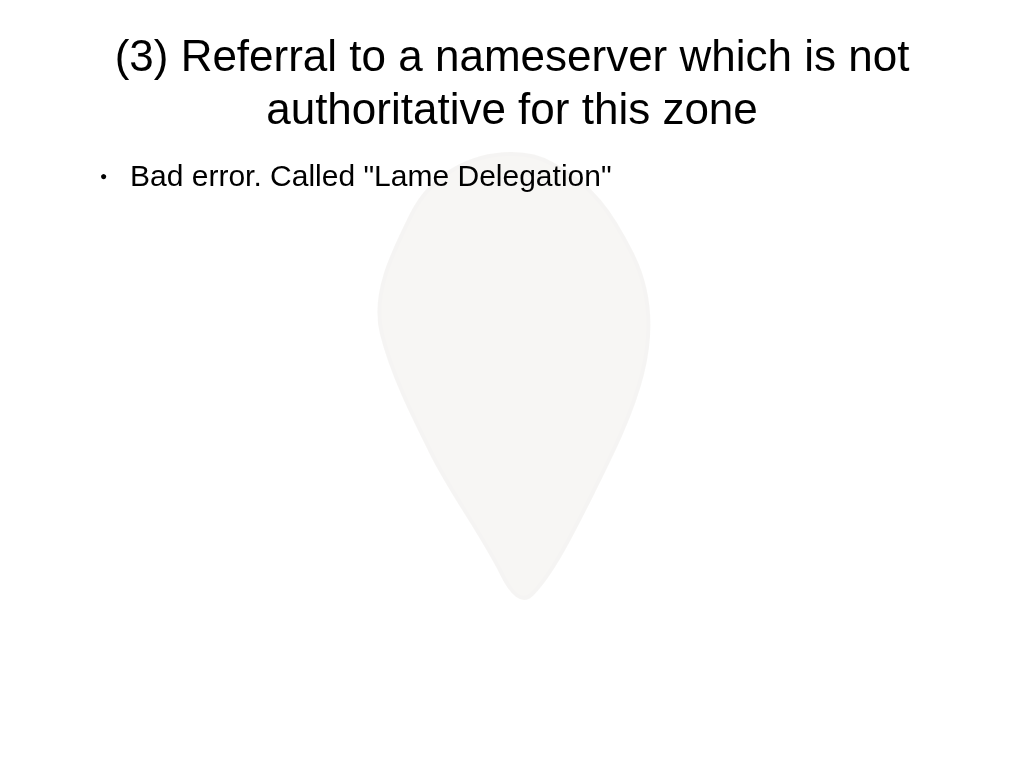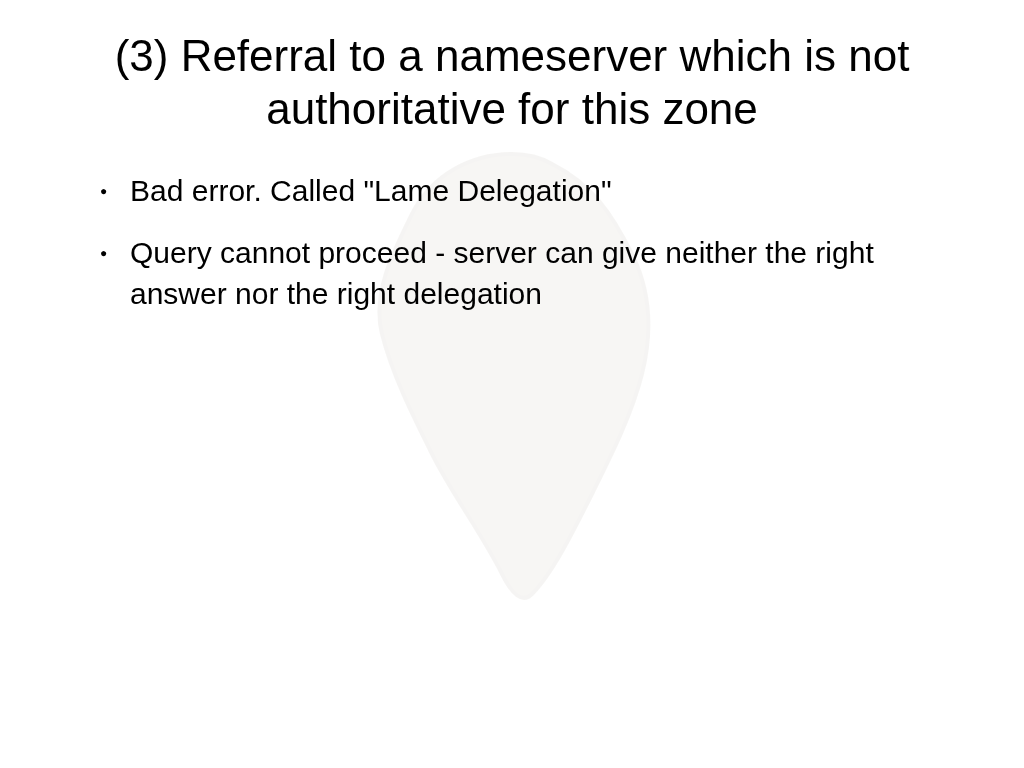--- a/index.html
+++ b/index.html
@@ -34,21 +34,21 @@
     .content {
       position: relative;
       z-index: 1;
       padding: 30px 60px 40px 60px;
     }
     .slide-title {
       font-size: 44px;
       font-weight: normal;
       text-align: center;
       line-height: 1.2;
-      margin-bottom: 35px;
+      margin-bottom: 20px;
       padding: 0 20px;
     }
     .bullet-list {
       list-style: none;
       padding-left: 40px;
     }
     .bullet-item {
       position: relative;
       font-size: 30px;
       line-height: 1.35;
@@ -79,15 +79,14 @@
              C 170 100, 170 80, 160 60
              C 150 40, 140 25, 120 15
              C 115 12, 108 10, 100 10 Z" fill="#8b7355" stroke="#6b5a42" stroke-width="2"></path>
   </svg>
 </div>
 
 <div class="content">
   <h1 class="slide-title">(3) Referral to a nameserver which is not authoritative for this zone</h1>
   <ul class="bullet-list">
     <li class="bullet-item">Bad error. Called "Lame Delegation"</li>
-    <li class="bullet-item">Query cannot proceed - server can give neither the right answer nor the right delegation</li>
   </ul>
 </div>
 
 </body></html>

